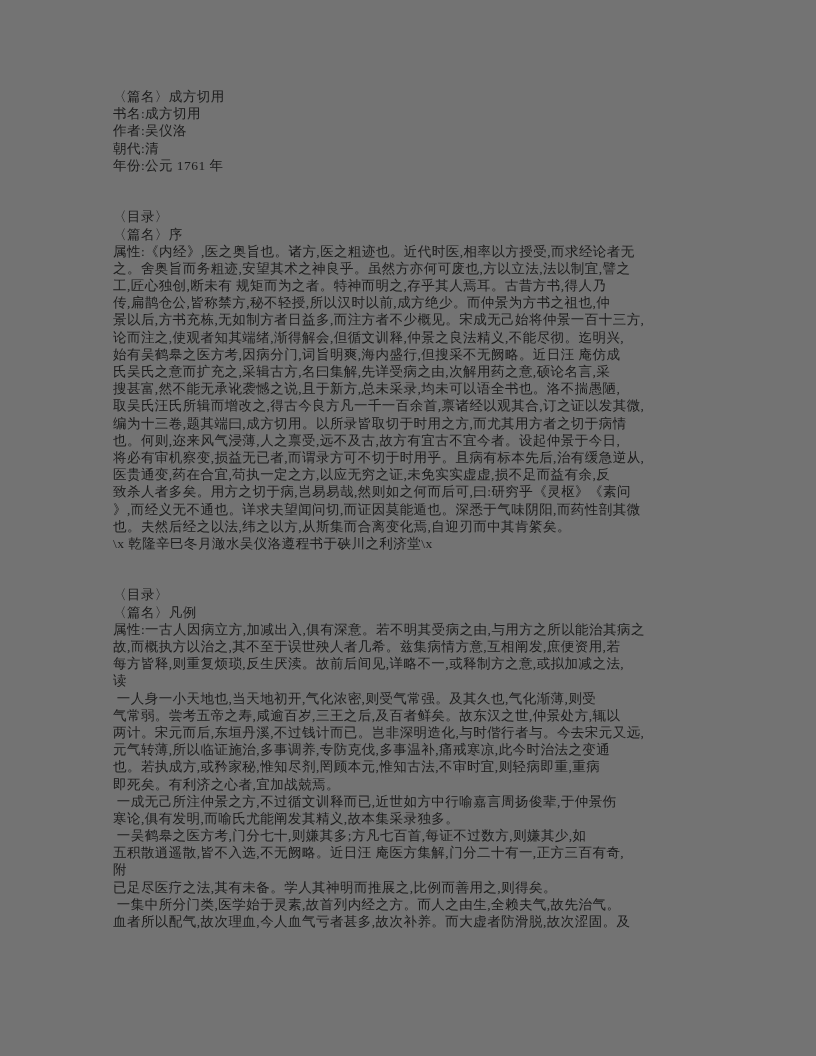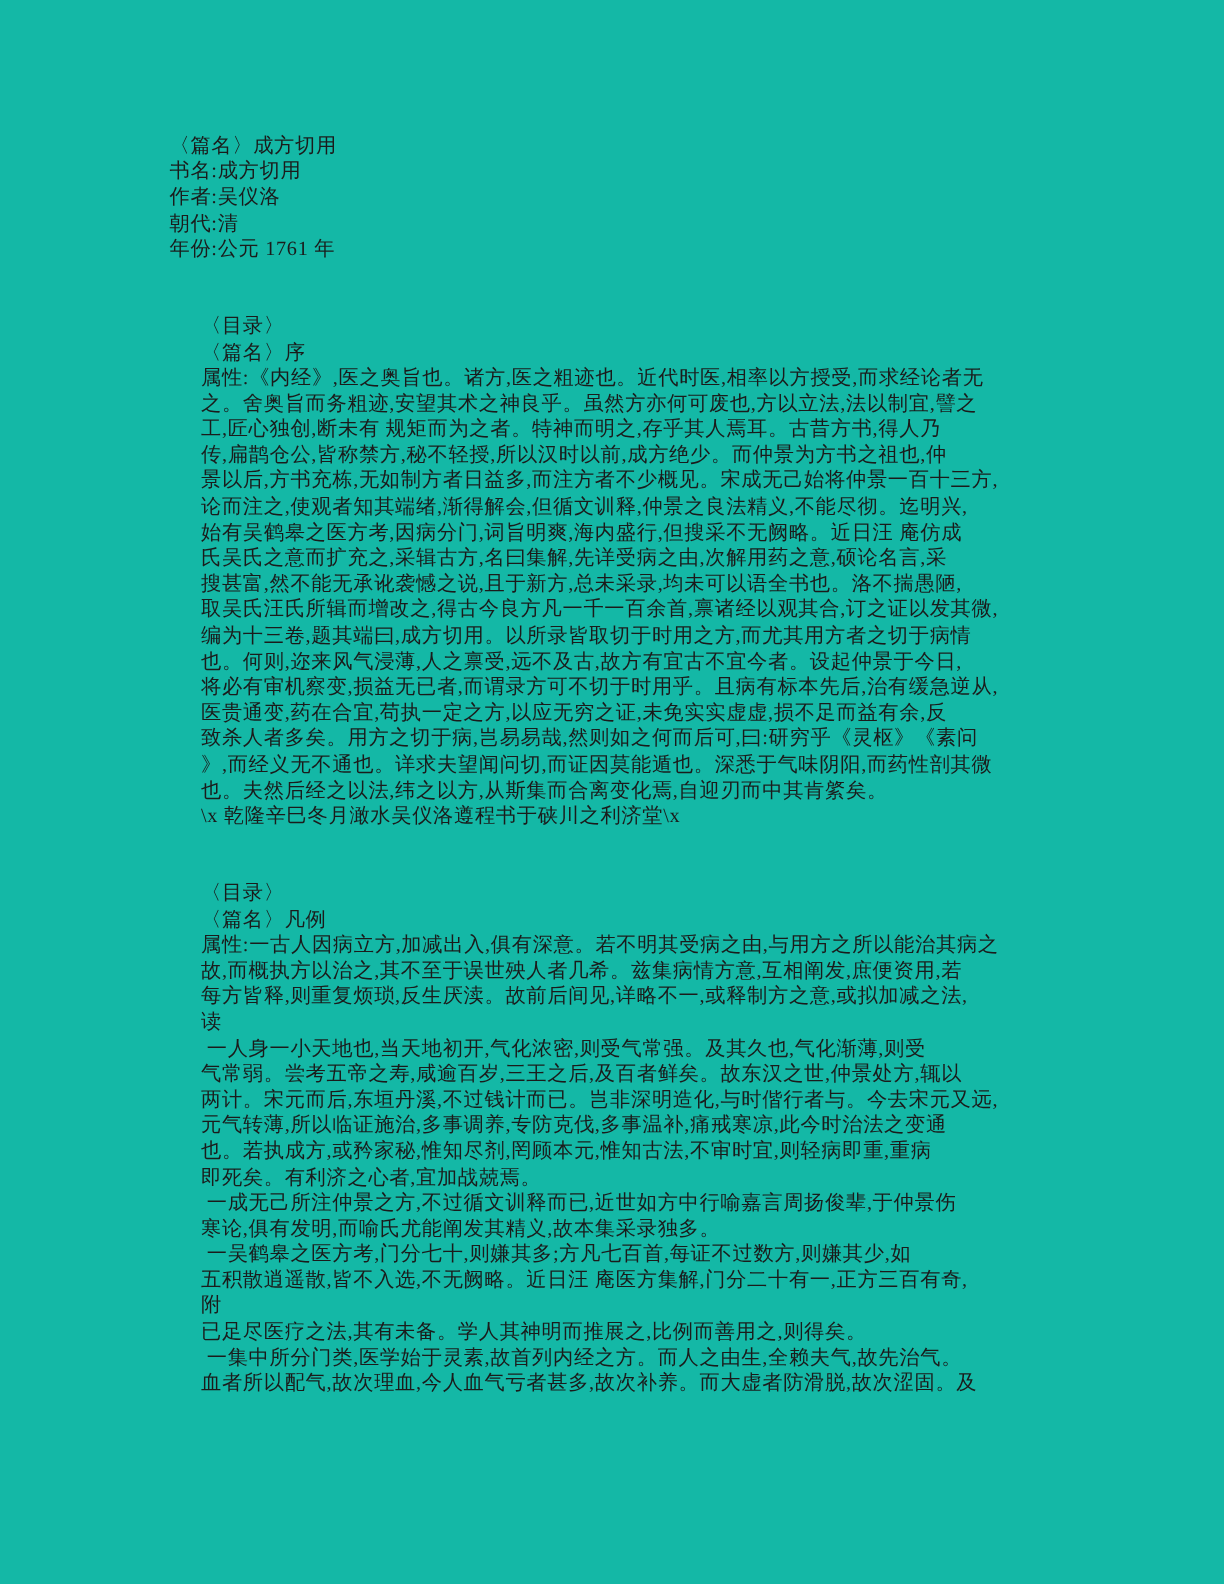--- a/index.html
+++ b/index.html
@@ -4,38 +4,37 @@
 <style>
   html, body {
     margin: 0;
     padding: 0;
     background: #ffffff;
   }
   .page {
     position: relative;
     width: 816px;
     height: 1056px;
-    background: #14b8a6;
+    background: #737373;
     overflow: hidden;
   }
   .text-block {
     position: absolute;
     left: 113px;
     top: 88px;
     width: 600px;
     font-family: "Liberation Serif", "DejaVu Serif", serif;
     font-size: 13.5px;
     line-height: 17.2px;
     letter-spacing: 0.45px;
     color: #1b1b1b;
     white-space: pre;
   }
   .section + .section {
     margin-top: 34.4px; 
-    margin-left: 21px;
   }
   .line {
     height: 17.2px;
   }
 </style>
 </head>
 <body>
 
 <div class="page">
   <div class="text-block"><div class="section"><div class="line">〈篇名〉成方切用</div><div class="line">书名:成方切用</div><div class="line">作者:吴仪洛</div><div class="line">朝代:清</div><div class="line">年份:公元 1761 年</div></div><div class="section"><div class="line">〈目录〉</div><div class="line">〈篇名〉序</div><div class="line">属性:《内经》,医之奥旨也。诸方,医之粗迹也。近代时医,相率以方授受,而求经论者无</div><div class="line">之。舍奥旨而务粗迹,安望其术之神良乎。虽然方亦何可废也,方以立法,法以制宜,譬之</div><div class="line">工,匠心独创,断未有 规矩而为之者。特神而明之,存乎其人焉耳。古昔方书,得人乃</div><div class="line">传,扁鹊仓公,皆称禁方,秘不轻授,所以汉时以前,成方绝少。而仲景为方书之祖也,仲</div><div class="line">景以后,方书充栋,无如制方者日益多,而注方者不少概见。宋成无己始将仲景一百十三方,</div><div class="line">论而注之,使观者知其端绪,渐得解会,但循文训释,仲景之良法精义,不能尽彻。迄明兴,</div><div class="line">始有吴鹤皋之医方考,因病分门,词旨明爽,海内盛行,但搜采不无阙略。近日汪 庵仿成</div><div class="line">氏吴氏之意而扩充之,采辑古方,名曰集解,先详受病之由,次解用药之意,硕论名言,采</div><div class="line">搜甚富,然不能无承讹袭憾之说,且于新方,总未采录,均未可以语全书也。洛不揣愚陋,</div><div class="line">取吴氏汪氏所辑而增改之,得古今良方凡一千一百余首,禀诸经以观其合,订之证以发其微,</div><div class="line">编为十三卷,题其端曰,成方切用。以所录皆取切于时用之方,而尤其用方者之切于病情</div><div class="line">也。何则,迩来风气浸薄,人之禀受,远不及古,故方有宜古不宜今者。设起仲景于今日,</div><div class="line">将必有审机察变,损益无已者,而谓录方可不切于时用乎。且病有标本先后,治有缓急逆从,</div><div class="line">医贵通变,药在合宜,苟执一定之方,以应无穷之证,未免实实虚虚,损不足而益有余,反</div><div class="line">致杀人者多矣。用方之切于病,岂易易哉,然则如之何而后可,曰:研穷乎《灵枢》《素问</div><div class="line">》,而经义无不通也。详求夫望闻问切,而证因莫能遁也。深悉于气味阴阳,而药性剖其微</div><div class="line">也。夫然后经之以法,纬之以方,从斯集而合离变化焉,自迎刃而中其肯綮矣。</div><div class="line">\x 乾隆辛巳冬月澉水吴仪洛遵程书于硖川之利济堂\x</div></div><div class="section"><div class="line">〈目录〉</div><div class="line">〈篇名〉凡例</div><div class="line">属性:一古人因病立方,加减出入,俱有深意。若不明其受病之由,与用方之所以能治其病之</div><div class="line">故,而概执方以治之,其不至于误世殃人者几希。兹集病情方意,互相阐发,庶便资用,若</div><div class="line">每方皆释,则重复烦琐,反生厌渎。故前后间见,详略不一,或释制方之意,或拟加减之法,</div><div class="line">读</div><div class="line"> 一人身一小天地也,当天地初开,气化浓密,则受气常强。及其久也,气化渐薄,则受</div><div class="line">气常弱。尝考五帝之寿,咸逾百岁,三王之后,及百者鲜矣。故东汉之世,仲景处方,辄以</div><div class="line">两计。宋元而后,东垣丹溪,不过钱计而已。岂非深明造化,与时偕行者与。今去宋元又远,</div><div class="line">元气转薄,所以临证施治,多事调养,专防克伐,多事温补,痛戒寒凉,此今时治法之变通</div><div class="line">也。若执成方,或矜家秘,惟知尽剂,罔顾本元,惟知古法,不审时宜,则轻病即重,重病</div><div class="line">即死矣。有利济之心者,宜加战兢焉。</div><div class="line"> 一成无己所注仲景之方,不过循文训释而已,近世如方中行喻嘉言周扬俊辈,于仲景伤</div><div class="line">寒论,俱有发明,而喻氏尤能阐发其精义,故本集采录独多。</div><div class="line"> 一吴鹤皋之医方考,门分七十,则嫌其多;方凡七百首,每证不过数方,则嫌其少,如</div><div class="line">五积散逍遥散,皆不入选,不无阙略。近日汪 庵医方集解,门分二十有一,正方三百有奇,</div><div class="line">附</div><div class="line">已足尽医疗之法,其有未备。学人其神明而推展之,比例而善用之,则得矣。</div><div class="line"> 一集中所分门类,医学始于灵素,故首列内经之方。而人之由生,全赖夫气,故先治气。</div><div class="line">血者所以配气,故次理血,今人血气亏者甚多,故次补养。而大虚者防滑脱,故次涩固。及</div></div></div>

